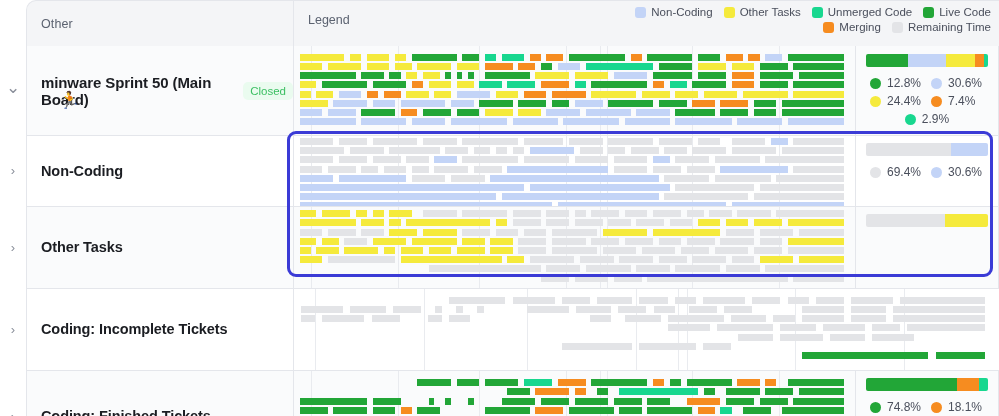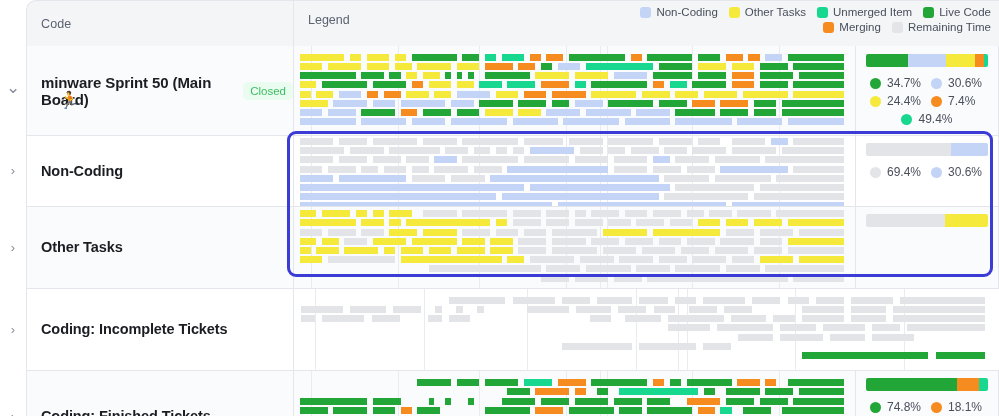--- a/index.html
+++ b/index.html
@@ -114,36 +114,36 @@
   }
 </style>
 </head>
 <body>
 
 <div class="app">
 
   <div class="header">
     <div class="hdr-gutter"></div>
     <div class="hdr-item">
-      <span class="hdr-text">Code</span>
+      <span class="hdr-text">Other</span>
     </div>
     <div class="hdr-legend">
       <span class="legend-label">Legend</span>
       <div class="legend-wrap" id="legend-wrap">
           <div class="legend-item">
             <span class="legend-dot" style="background: rgb(195, 212, 247);"></span>
             <span class="legend-name">Non-Coding</span>
           </div>
           <div class="legend-item">
             <span class="legend-dot" style="background: rgb(245, 234, 60);"></span>
             <span class="legend-name">Other Tasks</span>
           </div>
           <div class="legend-item">
             <span class="legend-dot" style="background: rgb(24, 215, 143);"></span>
-            <span class="legend-name">Unmerged Item</span>
+            <span class="legend-name">Unmerged Code</span>
           </div>
           <div class="legend-item">
             <span class="legend-dot" style="background: rgb(34, 166, 55);"></span>
             <span class="legend-name">Live Code</span>
           </div>
           <div class="legend-item">
             <span class="legend-dot" style="background: rgb(246, 140, 32);"></span>
             <span class="legend-name">Merging</span>
           </div>
           <div class="legend-item">
@@ -326,37 +326,37 @@
           <div class="bd-bar">
             <div class="bd-seg" style="width: 34.7%; background: rgb(34, 166, 55);"></div>
             <div class="bd-seg" style="width: 30.6%; background: rgb(195, 212, 247);"></div>
             <div class="bd-seg" style="width: 24.4%; background: rgb(245, 234, 60);"></div>
             <div class="bd-seg" style="width: 7.4%; background: rgb(246, 140, 32);"></div>
             <div class="bd-seg" style="width: 2.9%; background: rgb(24, 215, 143);"></div>
           </div>
           <div class="bd-legend">
             <div class="bd-entry">
               <span class="bd-dot" style="background: rgb(34, 166, 55);"></span>
-              <span class="bd-pct">34.7%</span>
+              <span class="bd-pct">12.8%</span>
             </div>
             <div class="bd-entry">
               <span class="bd-dot" style="background: rgb(195, 212, 247);"></span>
               <span class="bd-pct">30.6%</span>
             </div>
             <div class="bd-entry">
               <span class="bd-dot" style="background: rgb(245, 234, 60);"></span>
               <span class="bd-pct">24.4%</span>
             </div>
             <div class="bd-entry">
               <span class="bd-dot" style="background: rgb(246, 140, 32);"></span>
               <span class="bd-pct">7.4%</span>
             </div>
             <div class="bd-entry center">
               <span class="bd-dot" style="background: rgb(24, 215, 143);"></span>
-              <span class="bd-pct">49.4%</span>
+              <span class="bd-pct">2.9%</span>
             </div>
           </div>
         </div>
       </div>
       <div class="row r1" style="top: 89px; height: 71px;">
         <div class="row-gutter">
           <span class="chev">›</span>
         </div>
         <div class="cell-item">
           <div style="display: flex; align-items: center;">

